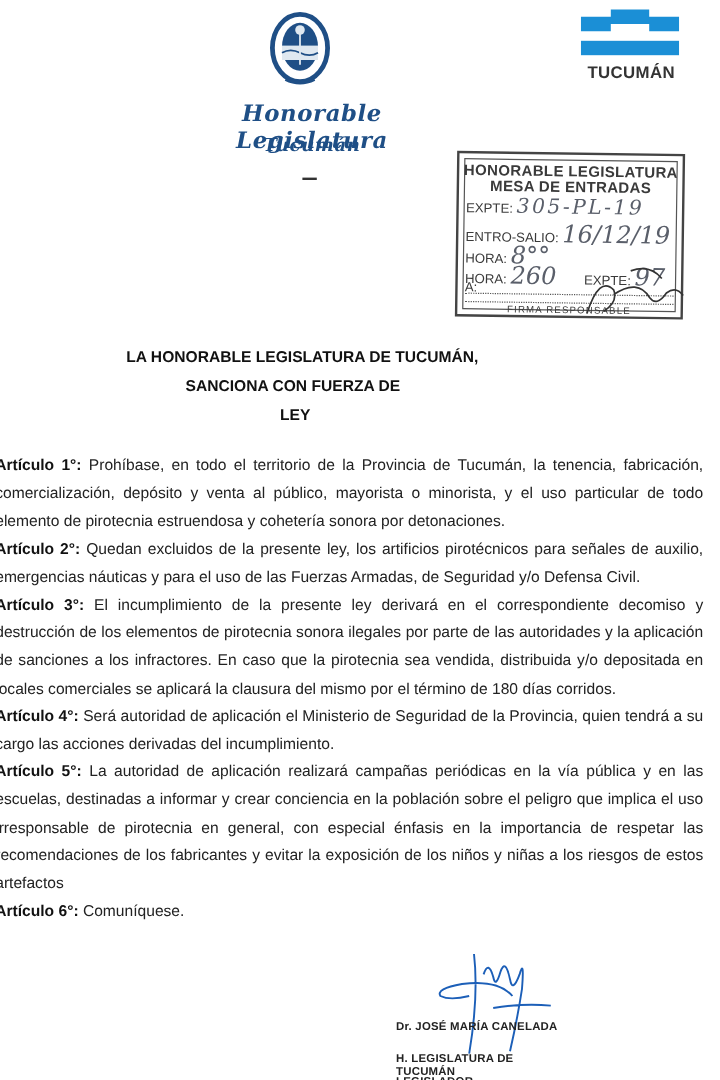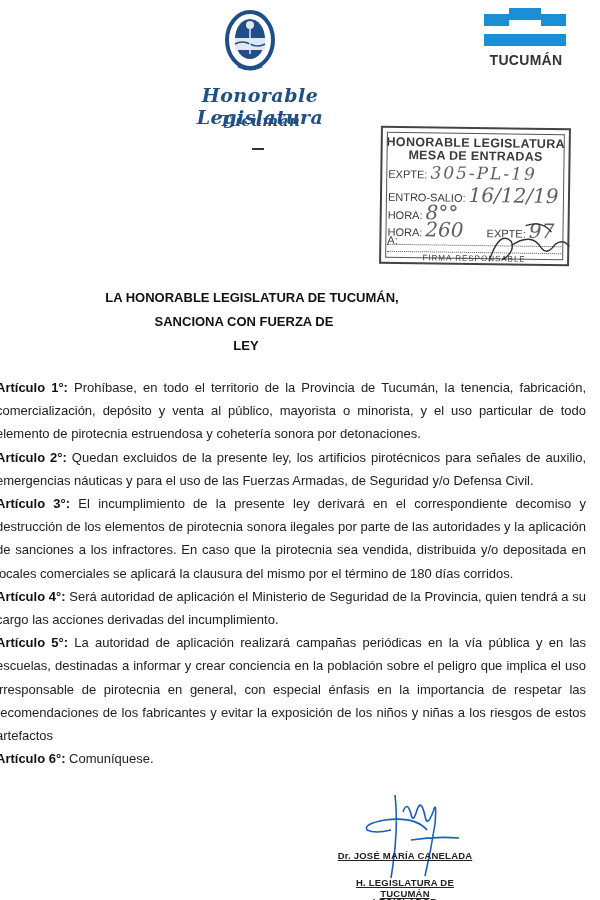--- a/index.html
+++ b/index.html
@@ -43,21 +43,21 @@
   #head2 { top:314px; left:-8px; }
   #head3 { top:338px; left:-6px; }
 
   
   #articles { position:absolute; left:-4px; top:376px; width:590px; font-size:13px; line-height:23.2px; color:#222; }
   .art { text-align:justify; margin:0; }
   .art b { color:#111; }
 
   
   #sig-scribble { left:355px; top:790px; width:110px; height:90px; }
-  .sig-text { position:absolute; text-align:center; font-weight:bold; font-size:9.5px; color:#222; letter-spacing:0.2px;text-decoration:underline; }
+  .sig-text { position:absolute; text-align:left; font-weight:bold; font-size:9.5px; color:#222; letter-spacing:0.2px; }
   #sig-name { left:330px; top:850px; width:150px; }
   #sig-role { left:330px; top:864px; width:150px;margin-top:32px; }
   #sig-inst { left:330px; top:877px; width:150px; }
 </style>
 </head>
 <body>
 
 <svg id="crest" class="abs" viewBox="0 0 52 66">
   <ellipse cx="26" cy="32" rx="23" ry="28" fill="none" stroke="#1f4f86" stroke-width="4"></ellipse>
   <ellipse cx="26" cy="31" rx="15" ry="20" fill="#1f4f86"></ellipse>

